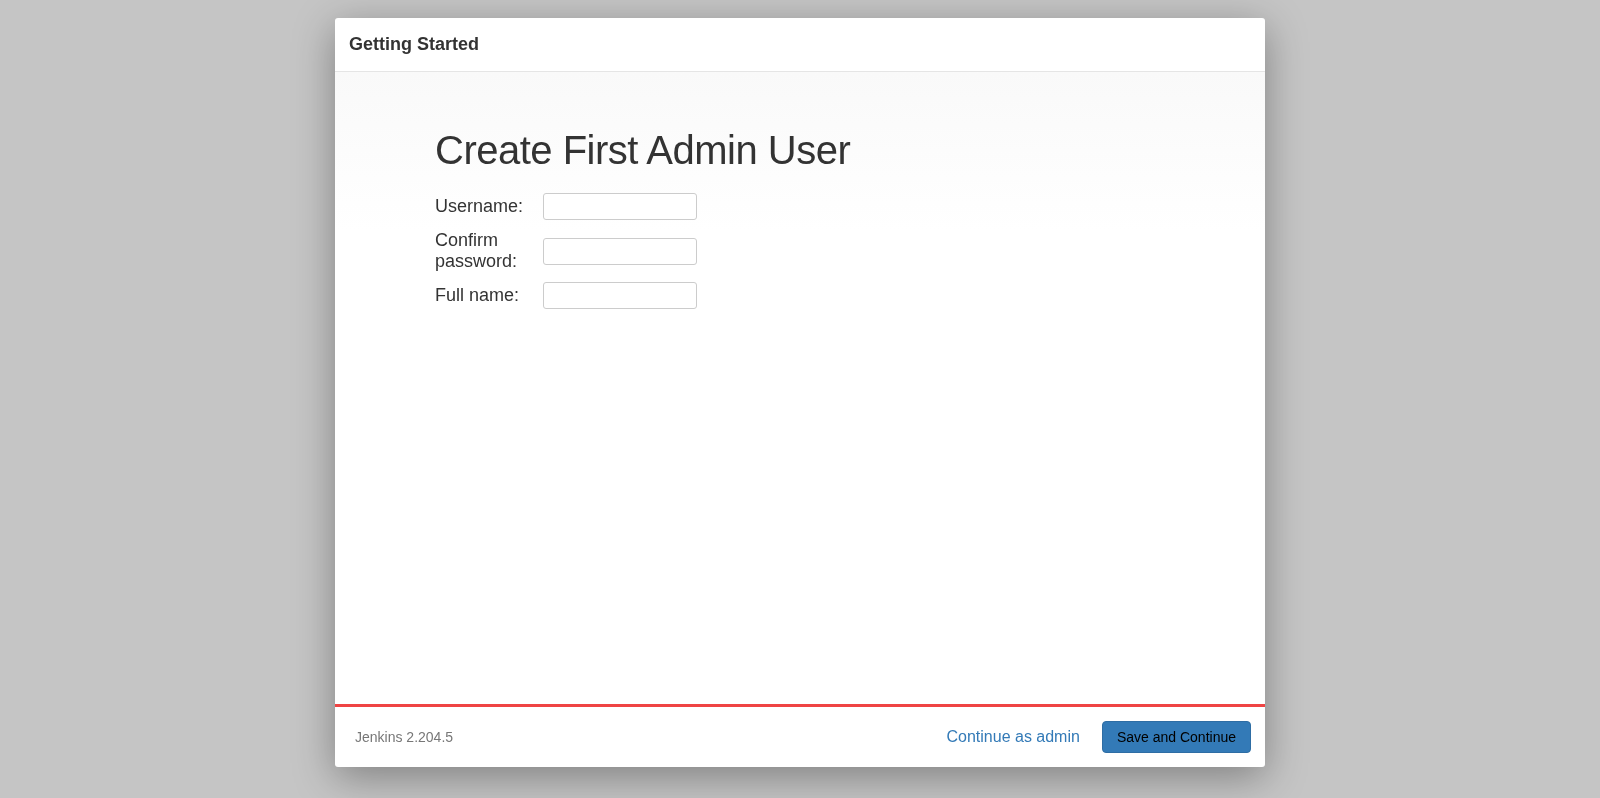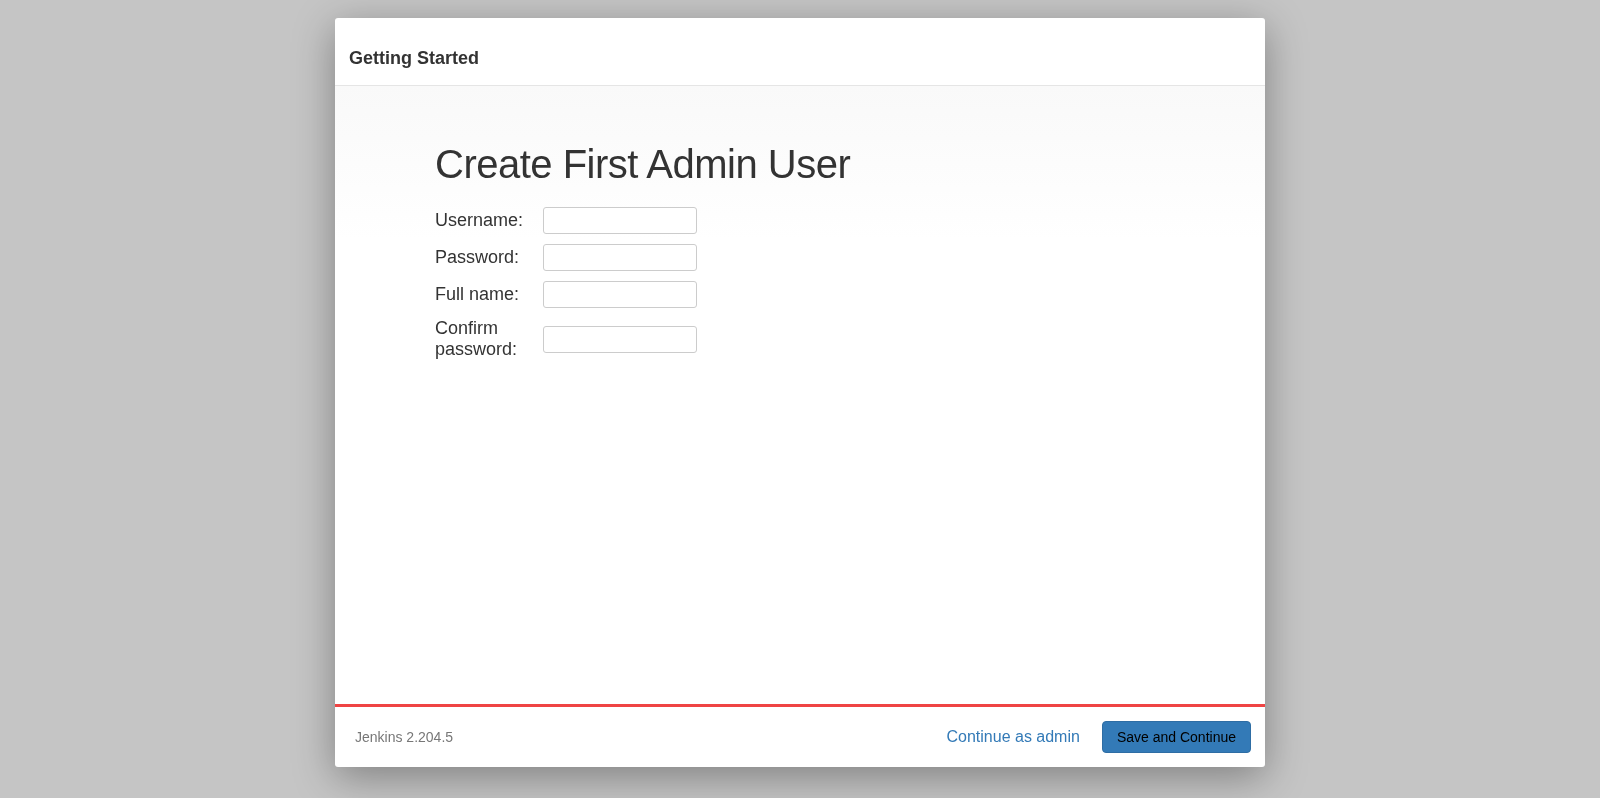--- a/index.html
+++ b/index.html
@@ -21,21 +21,21 @@
       width: 930px;
       height: 749px;
       background: #fff;
       border-radius: 3px;
       box-shadow: 0 10px 40px rgba(0,0,0,0.35);
       display: flex;
       flex-direction: column;
       overflow: hidden;
     }
     .modal-header {
-      padding: 30px 14px 16px 14px;
+      padding: 16px 14px 16px 14px;
       border-bottom: 1px solid #e5e5e5;
     }
     .modal-header h3 {
       font-size: 18px;
       font-weight: 600;
       color: #333;
     }
     .modal-body {
       flex: 1;
       background: linear-gradient(to bottom, #f9f9f9 0%, #ffffff 25%);
@@ -114,33 +114,29 @@
   </div>
 
   <div class="modal-body">
     <h1>Create First Admin User</h1>
 
     <div class="form-row">
       <label class="form-label">Username:</label>
       <input type="text" class="form-input" value="" style="">
     </div>
 
+
     <div class="form-row">
-      <label class="form-label">Password:</label>
+      <label class="form-label">Confirm password:</label>
       <input type="password" class="form-input" value="" style="">
     </div>
 
     <div class="form-row">
       <label class="form-label">Full name:</label>
       <input type="text" class="form-input" value="" style="">
-    </div>
-
-    <div class="form-row">
-      <label class="form-label">Confirm password:</label>
-      <input type="password" class="form-input" value="" style="">
     </div>
 
   </div>
 
   <div class="modal-footer">
     <div class="footer-version">Jenkins 2.204.5</div>
     <div class="footer-actions">
       <button class="btn-link">Continue as admin</button>
       <button class="btn-primary">Save and Continue</button>
     </div>

